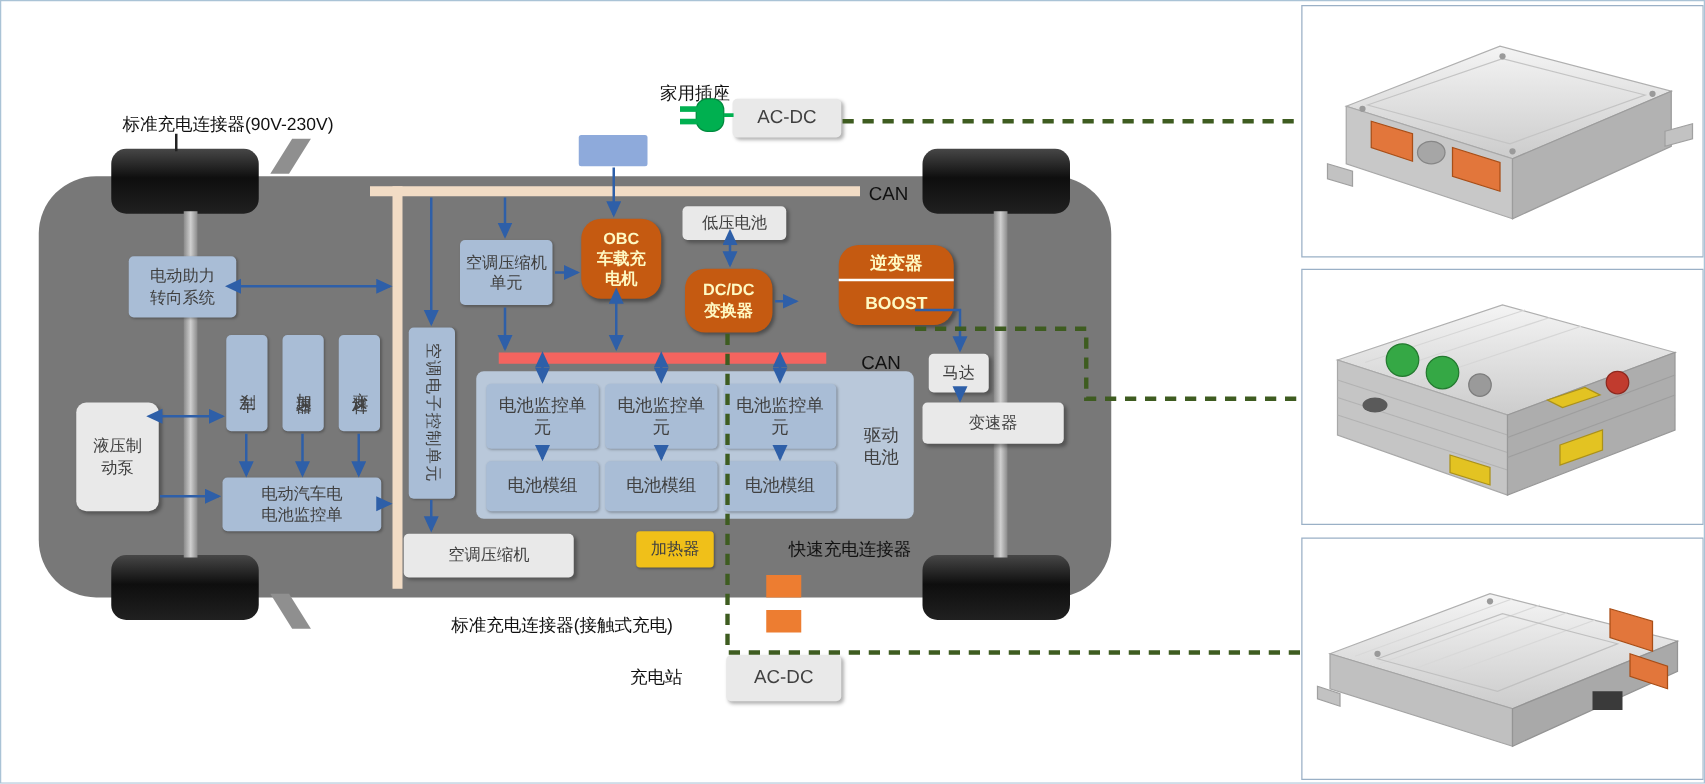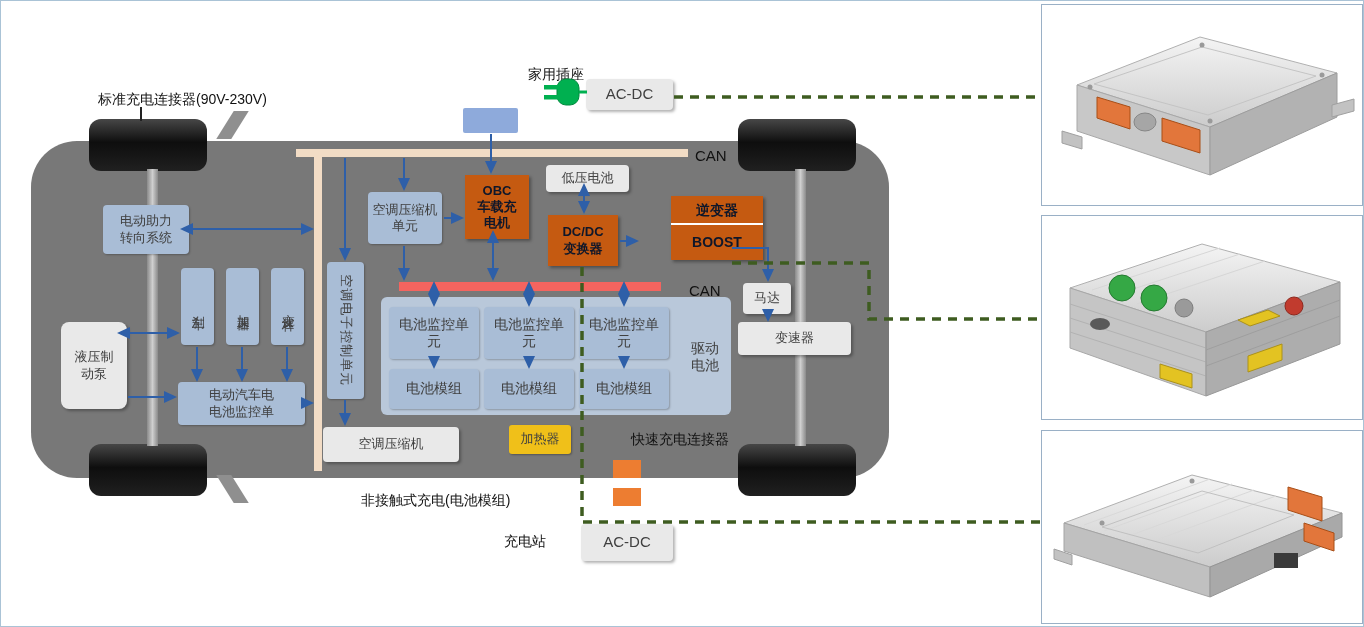--- a/index.html
+++ b/index.html
@@ -10,21 +10,21 @@
          background:linear-gradient(180deg,#474747,#0e0e0e 45%,#202020);z-index:2;}
   .axle{position:absolute;width:11px;height:277px;top:168px;
         background:linear-gradient(90deg,#8a8a8a,#cfcfcf 50%,#8a8a8a);z-index:2;}
   .busc{position:absolute;background:#f2dcc5;z-index:2;}
   .redbus{position:absolute;left:398px;top:281px;width:262px;height:9px;background:#f4645f;z-index:3;}
   .box{position:absolute;display:flex;align-items:center;justify-content:center;text-align:center;
        font-size:13px;color:#404040;border-radius:4px;z-index:4;line-height:1.25;}
   .pre{white-space:pre-line;}
   .blue{background:#a9bdd6;box-shadow:1px 1px 2px rgba(0,0,0,.25);}
   .gray{background:#e9e9e9;box-shadow:2px 2px 3px rgba(0,0,0,.3);}
-  .orange{background:#c55a11;color:#0f172a;font-weight:bold;box-shadow:2px 2px 3px rgba(0,0,0,.35);border-radius:0;}
+  .orange{background:#c55a11;color:#fef9c3;font-weight:bold;box-shadow:2px 2px 3px rgba(0,0,0,.35);border-radius:16px;}
   .yellow{background:#f0c019;box-shadow:1px 1px 2px rgba(0,0,0,.3);border-radius:3px;}
   .panel{position:absolute;left:380px;top:296px;width:350px;height:118px;background:#b9c8da;border-radius:6px;z-index:3;}
   .vert{writing-mode:vertical-rl;text-orientation:upright;letter-spacing:2px;}
   .rot90{transform:rotate(90deg);white-space:nowrap;letter-spacing:1px;}
   .flab{position:absolute;font-size:14px;color:#111;white-space:nowrap;z-index:5;}
   .can{font-size:15px;}
   .osq{position:absolute;width:28px;height:18px;background:#ed7d31;z-index:4;}
   .mirror{position:absolute;width:15px;height:28px;background:#8f8f8f;z-index:2;}
   .tick{position:absolute;width:2px;height:14px;background:#222;z-index:2;}
   .overlay{position:absolute;left:0;top:0;width:1364px;height:627px;z-index:6;pointer-events:none;}
@@ -49,21 +49,21 @@
 
   <div class="busc" style="left:295px;top:148px;width:392px;height:8px;"></div>
   <div class="busc" style="left:313px;top:148px;width:8px;height:322px;"></div>
   <div class="redbus"></div>
 
   <div class="flab" style="left:527px;top:36px;margin-top:29px;">家用插座</div>
   <div class="flab" style="left:97px;top:90px;">标准充电连接器(90V-230V)</div>
   <div class="flab can" style="left:694px;top:146px;">CAN</div>
   <div class="flab can" style="left:688px;top:281px;">CAN</div>
   <div class="flab" style="left:630px;top:430px;">快速充电连接器</div>
-  <div class="flab" style="left:360px;top:491px;">非接触式充电(电池模组)</div>
+  <div class="flab" style="left:360px;top:491px;">标准充电连接器(接触式充电)</div>
   <div class="flab" style="left:503px;top:532px;">充电站</div>
 
   <svg style="position:absolute;left:538px;top:72px;width:48px;height:38px;z-index:5;" viewBox="0 0 48 38">
     <rect x="18" y="6" width="22" height="26" rx="9" fill="#00b050" stroke="#008a3e"></rect>
     <rect x="5" y="12" width="14" height="4.5" fill="#00b050"></rect>
     <rect x="5" y="22" width="14" height="4.5" fill="#00b050"></rect>
     <line x1="40" y1="19" x2="48" y2="19" stroke="#00b050" stroke-width="3"></line>
   </svg>
   <div class="box gray" style="left:585px;top:78px;width:87px;height:31px;font-size:15px;">AC-DC</div>
   <div class="box" style="left:462px;top:107px;width:55px;height:25px;background:#8eaadb;border-radius:2px;"></div>

